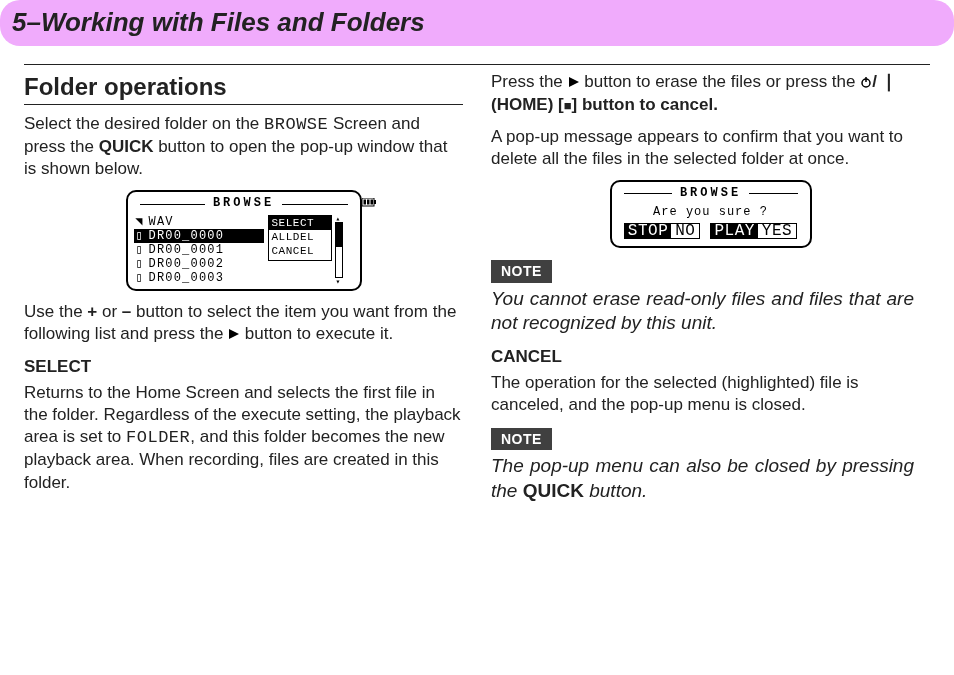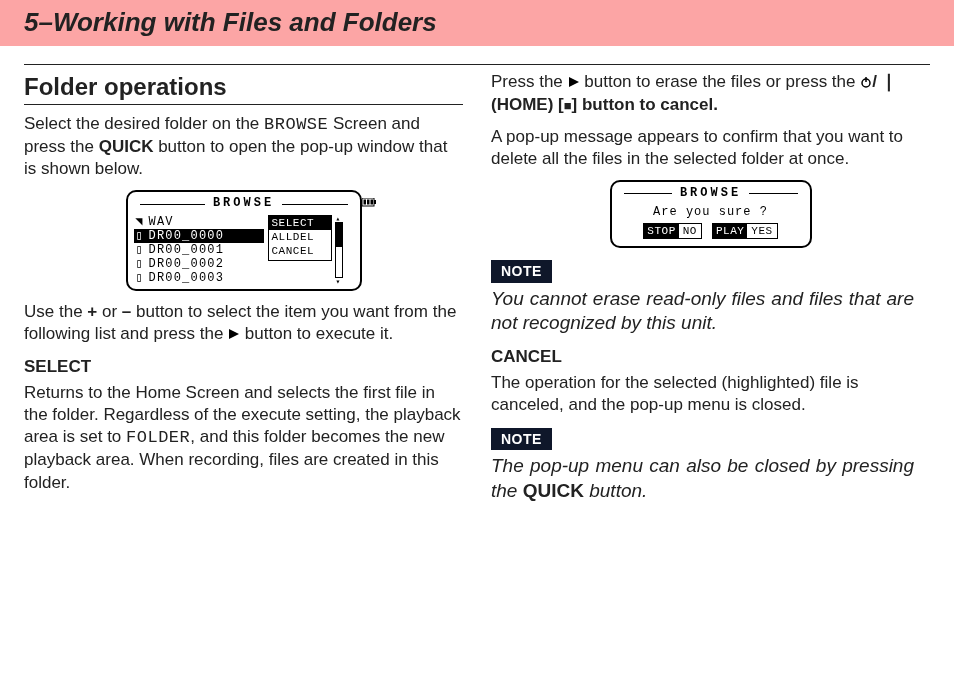--- a/index.html
+++ b/index.html
@@ -14,22 +14,23 @@
     line-height: 1.3;
   }
   .page {
     box-sizing: border-box;
     width: 954px;
     height: 675px;
     padding: 0;
     position: relative;
   }
   .title-bar {
-    background: #fca5a5;
-    padding: 6px 0 6px 24px;
+    background: #f0abfc;
+    padding: 6px 0 6px 12px;
+    border-radius: 20px;
   }
   .chapter-title {
     font-size: 26px;
     font-weight: 700;
     font-style: italic;
     color: #222;
   }
   .body-area {
     padding: 18px 24px 0 24px;
   }
@@ -68,21 +69,21 @@
     font-weight: 700;
     font-size: 17px;
     margin: 4px 0 4px 0;
   }
   .fig {
     display: flex;
     justify-content: center;
     margin: 6px 0 10px 0;
   }
   .note-chip {
-    background: #0f172a;
+    background: #404040;
     color: #fff;
     font-weight: 700;
     display: inline-block;
     padding: 2px 10px;
     font-size: 14px;
     letter-spacing: 0.5px;
     margin: 2px 0 4px 0;
   }
   .note-text {
     font-style: italic;
@@ -181,21 +182,21 @@
   .confirm-body {
     text-align: center;
     font-size: 12px;
     letter-spacing: 1px;
     margin: 3px 10px;
   }
   .confirm-body .head { margin-bottom: 6px; }
   .btn-row { display:flex; justify-content: center; gap: 10px; margin-top:3px;}
   .lcd-btn {
     border: 1px solid #000; display:inline-flex; align-items:center;
-    height: 14px; font-size:11px; letter-spacing:0.5px;
+    height: 14px; font-size:16px; letter-spacing:0.5px;
   }
   .lcd-btn .k { background:#000; color:#fff; padding: 0 3px; height:100%; display:inline-flex; align-items:center;}
   .lcd-btn .v { padding: 0 4px; }
   .stop-sq { font-size: 13px; line-height: 1; }
   .play-tri { display:inline-block; }
 </style>
 </head>
 <body>
 
 <div class="page">

